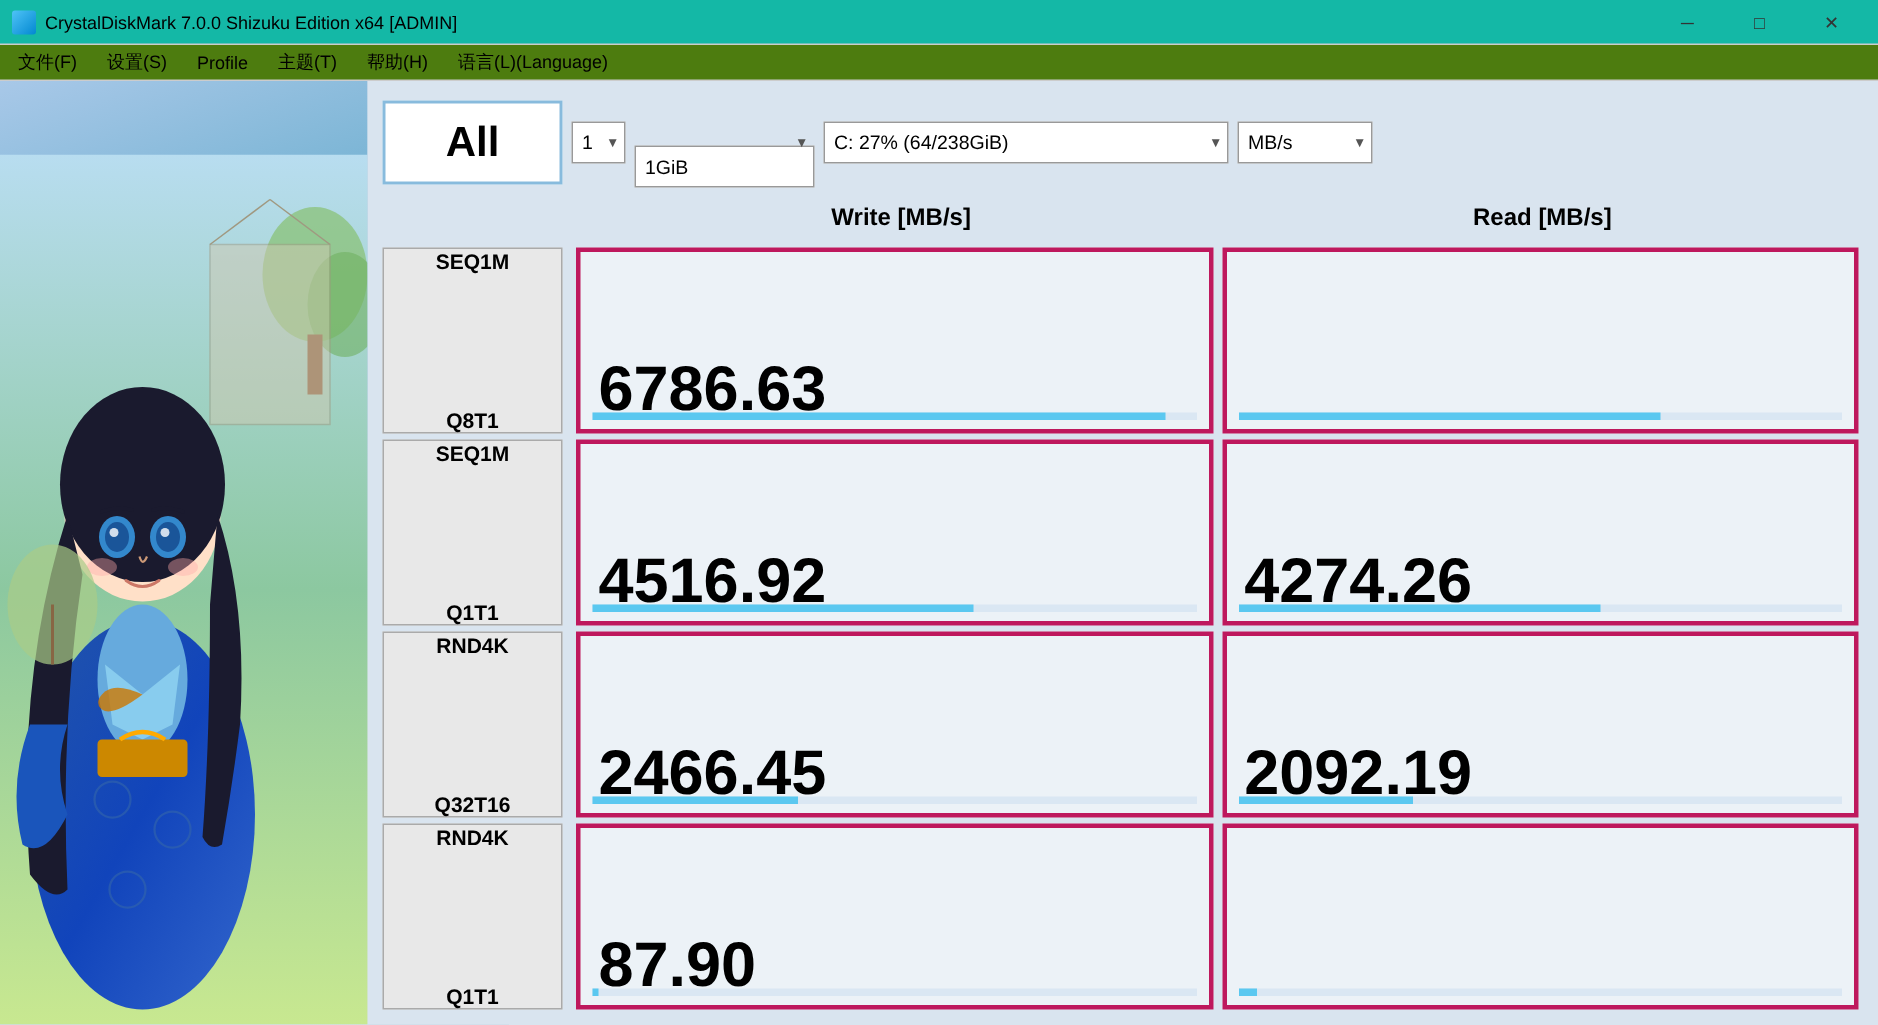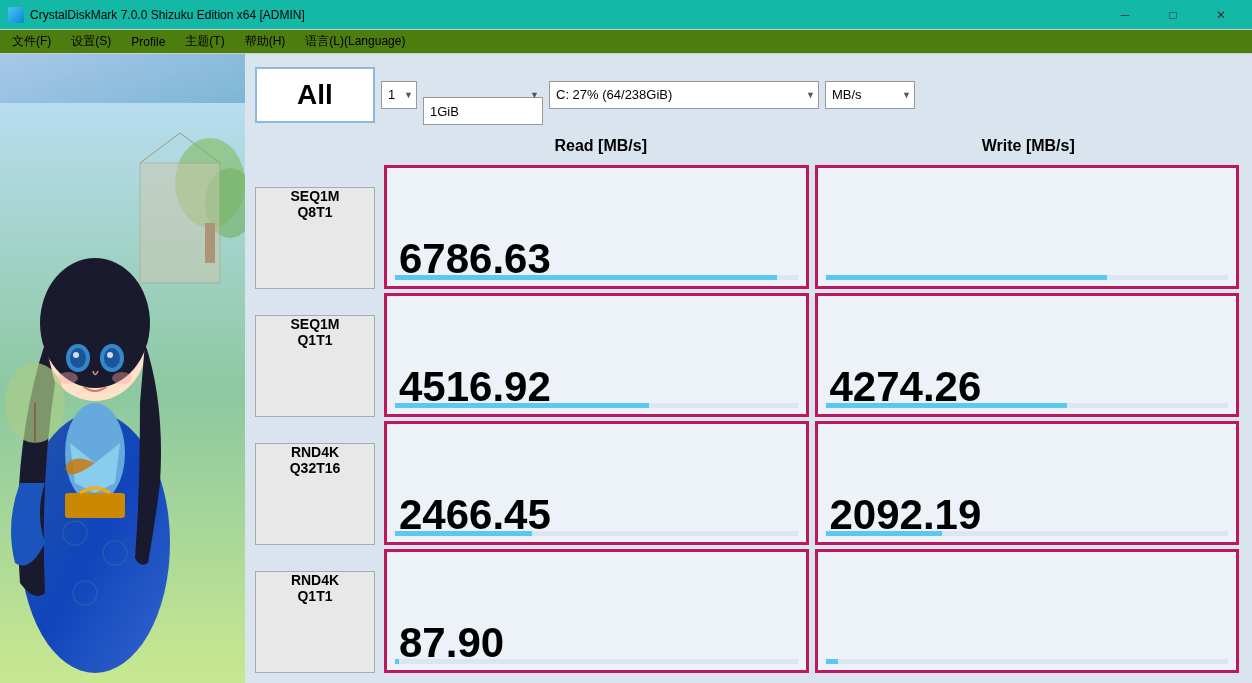--- a/index.html
+++ b/index.html
@@ -192,27 +192,26 @@
       min-height: 100px;
     }
 
     .row-label {
       width: 120px;
       background: #e8e8e8;
       border: 1px solid #aaa;
       display: flex;
       flex-direction: column;
       align-items: center;
-      justify-content: flex-start;
+      justify-content: space-between;
       font-size: 14px;
       font-weight: bold;
       color: #000;
       flex-shrink: 0;
       margin-right: 6px;
-      margin-top: 22px;
     }
 
     .data-cell {
       flex: 1;
       background: rgba(255,255,255,0.5);
       border: 3px solid #be185d;
       display: flex;
       flex-direction: column;
       justify-content: flex-end;
       padding: 6px 12px;
@@ -382,22 +381,22 @@
           <option>MB/s</option>
           <option>GB/s</option>
           <option>IOPS</option>
           <option>μs</option>
         </select>
       </div>
     </div>
 
     <div class="headers-row">
       <div style="width:6px;"></div>
+      <div class="header-cell">Write [MB/s]</div>
       <div class="header-cell">Read [MB/s]</div>
-      <div class="header-cell">Write [MB/s]</div>
     </div>
 
     <div class="data-table" id="data-table">
     <div class="data-row">
     <div class="row-label">
       <span>SEQ1M</span>
       <span>Q8T1</span>
     </div>
     <div class="data-cell">
       <span class="data-cell-value">6786.63</span>

